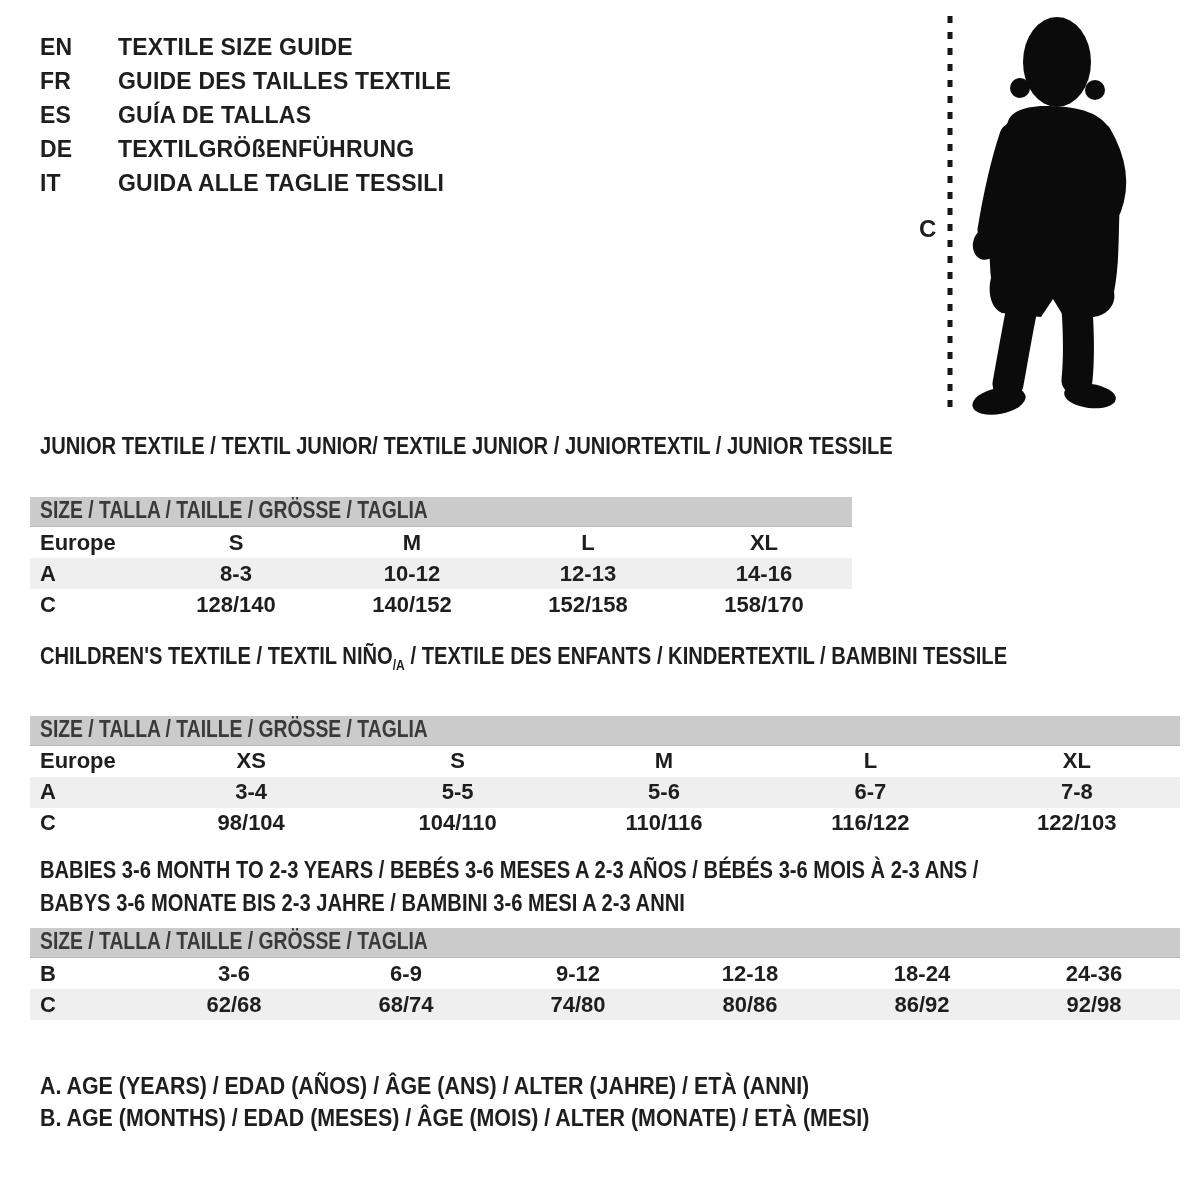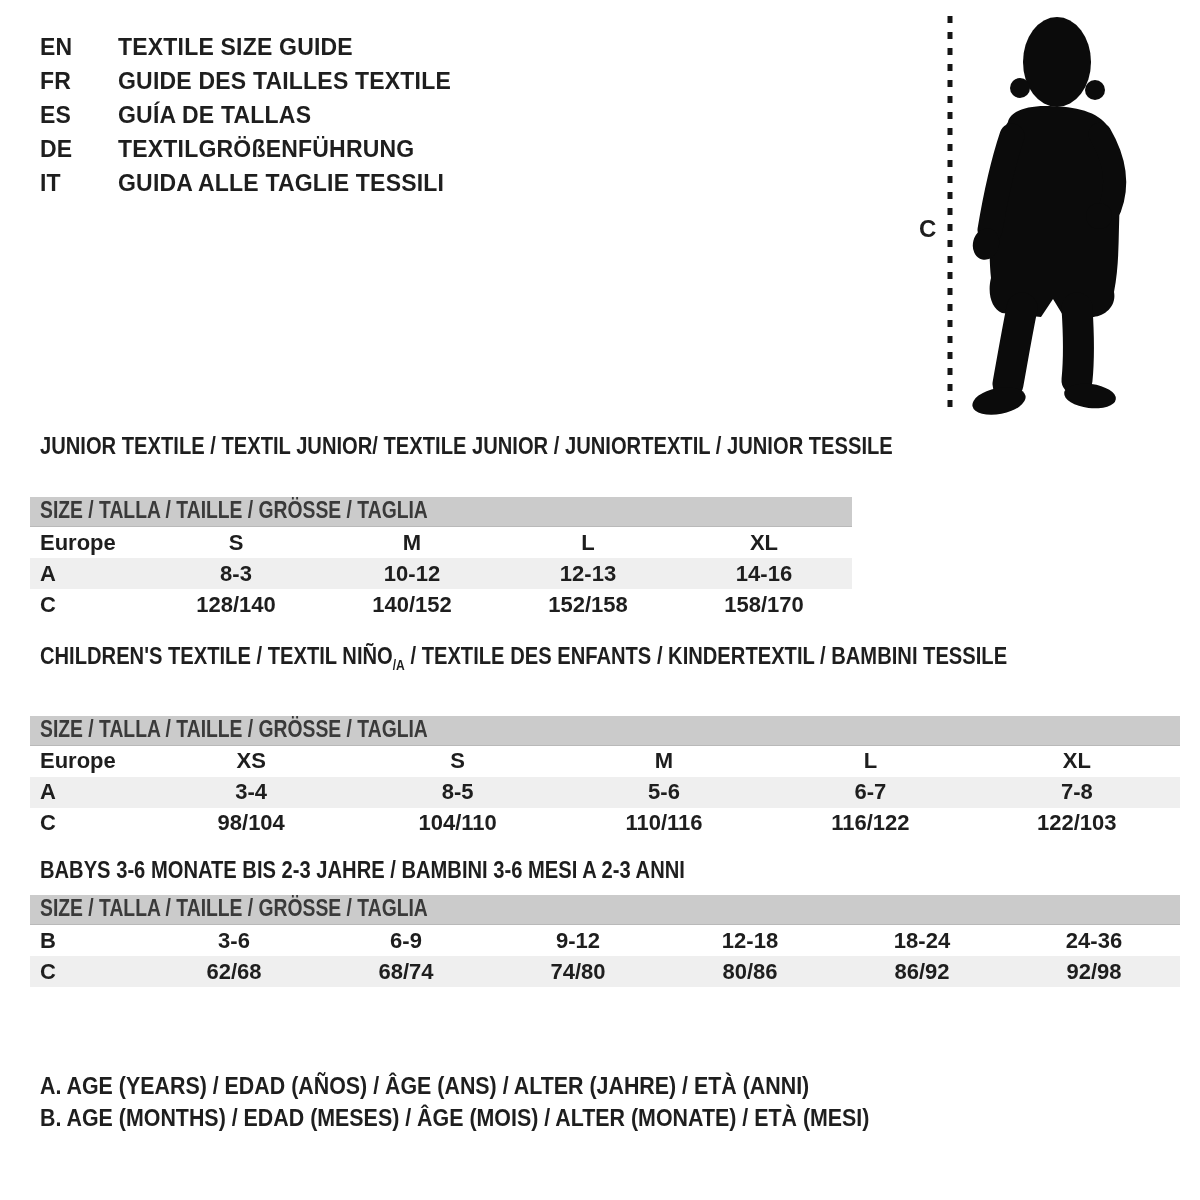--- a/index.html
+++ b/index.html
@@ -163,38 +163,39 @@
         <div class="c0">Europe</div>
         <div class="cc">XS</div>
         <div class="cc">S</div>
         <div class="cc">M</div>
         <div class="cc">L</div>
         <div class="cc">XL</div>
       </div>
       <div class="row cols5 stripe">
         <div class="c0">A</div>
         <div class="cc">3-4</div>
-        <div class="cc">8-5</div>
+        <div class="cc">5-5</div>
         <div class="cc">5-6</div>
         <div class="cc">6-7</div>
         <div class="cc">7-8</div>
       </div>
       <div class="row cols5">
         <div class="c0">C</div>
         <div class="cc">98/104</div>
         <div class="cc">104/110</div>
         <div class="cc">110/116</div>
         <div class="cc">116/122</div>
         <div class="cc">122/103</div>
       </div>
     </div>
   </div>
 
   <div class="section sec-babies">
     <div class="sec-title two">
+      <div><span class="cond">BABIES 3-6 MONTH TO 2-3 YEARS / BEBÉS 3-6 MESES A 2-3 AÑOS / BÉBÉS 3-6 MOIS À 2-3 ANS /</span></div>
       <div><span class="cond">BABYS 3-6 MONATE BIS 2-3 JAHRE / BAMBINI 3-6 MESI A 2-3 ANNI</span></div>
     </div>
     <div class="tbl w-wide">
       <div class="bar">
         <span class="cond">SIZE / TALLA / TAILLE / GRÖSSE / TAGLIA</span>
       </div>
       <div class="row cols6">
         <div class="c0">B</div>
         <div class="cc">3-6</div>
         <div class="cc">6-9</div>

